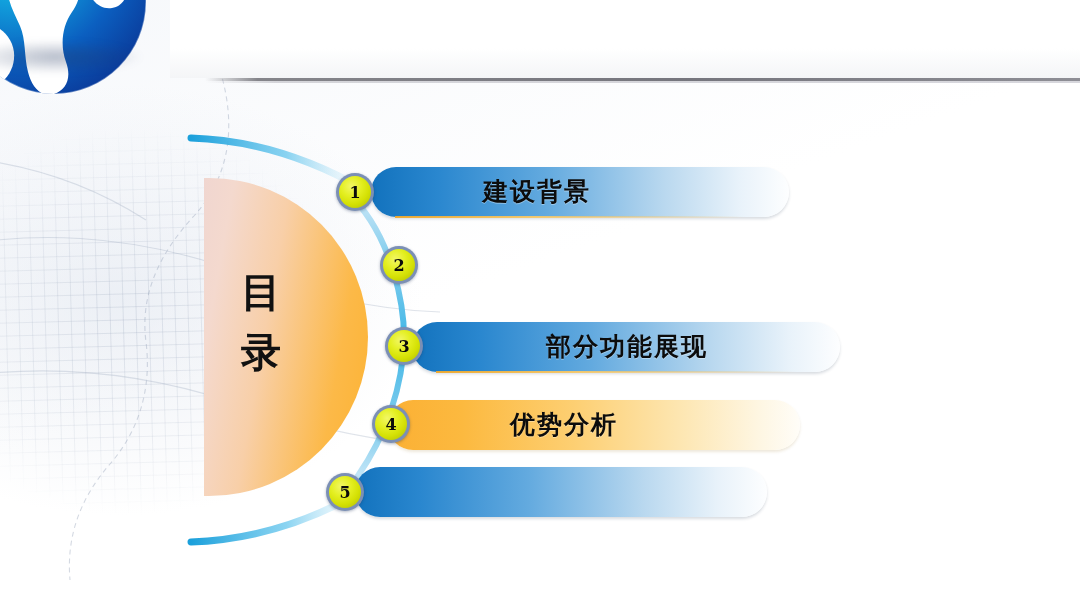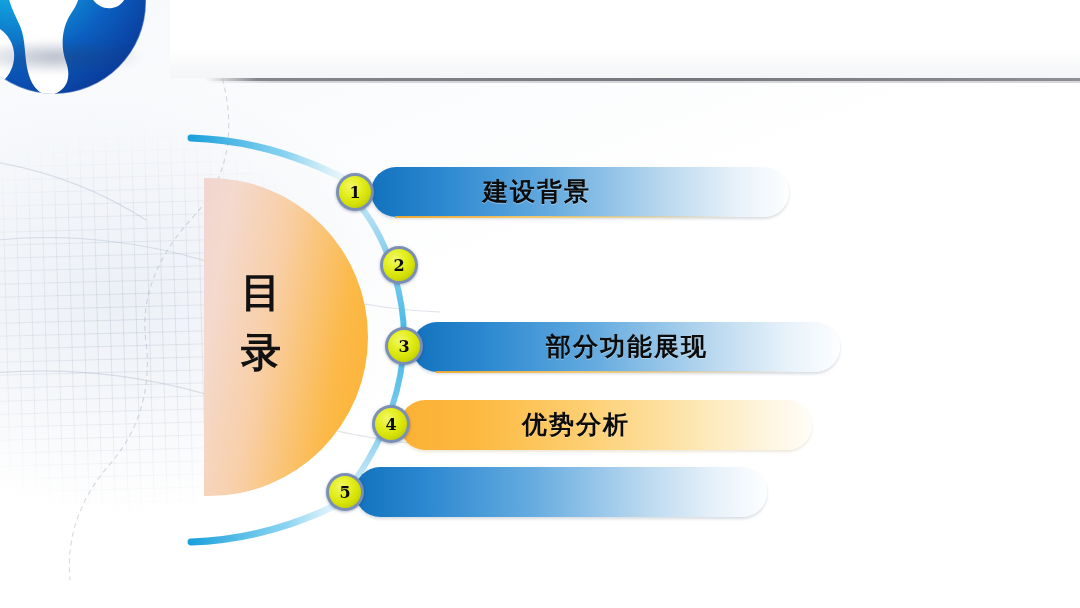--- a/index.html
+++ b/index.html
@@ -218,21 +218,21 @@
 
   <div class="row" style="left:412px;top:322px;width:428px;">
     <div class="bar blue" style="width:428px;"></div>
     <div class="bar-underline" style="width:360px;"></div>
     <div class="row-label" style="left:118px;margin-left:16px;">部分功能展现</div>
   </div>
   <div class="badge" style="left:385px;top:327px;">
     <div class="badge-inner">3</div>
   </div>
 
-  <div class="row" style="left:400px;top:400px;width:412px;">
+  <div class="row" style="left:388px;top:400px;width:412px;">
     <div class="bar orange" style="width:412px;"></div>
     <div class="row-label" style="left:122px;">优势分析</div>
   </div>
   <div class="badge" style="left:372px;top:405px;">
     <div class="badge-inner">4</div>
   </div>
 
   <div class="row" style="left:355px;top:467px;width:412px;">
     <div class="bar blue" style="width:412px;"></div>
   </div>

